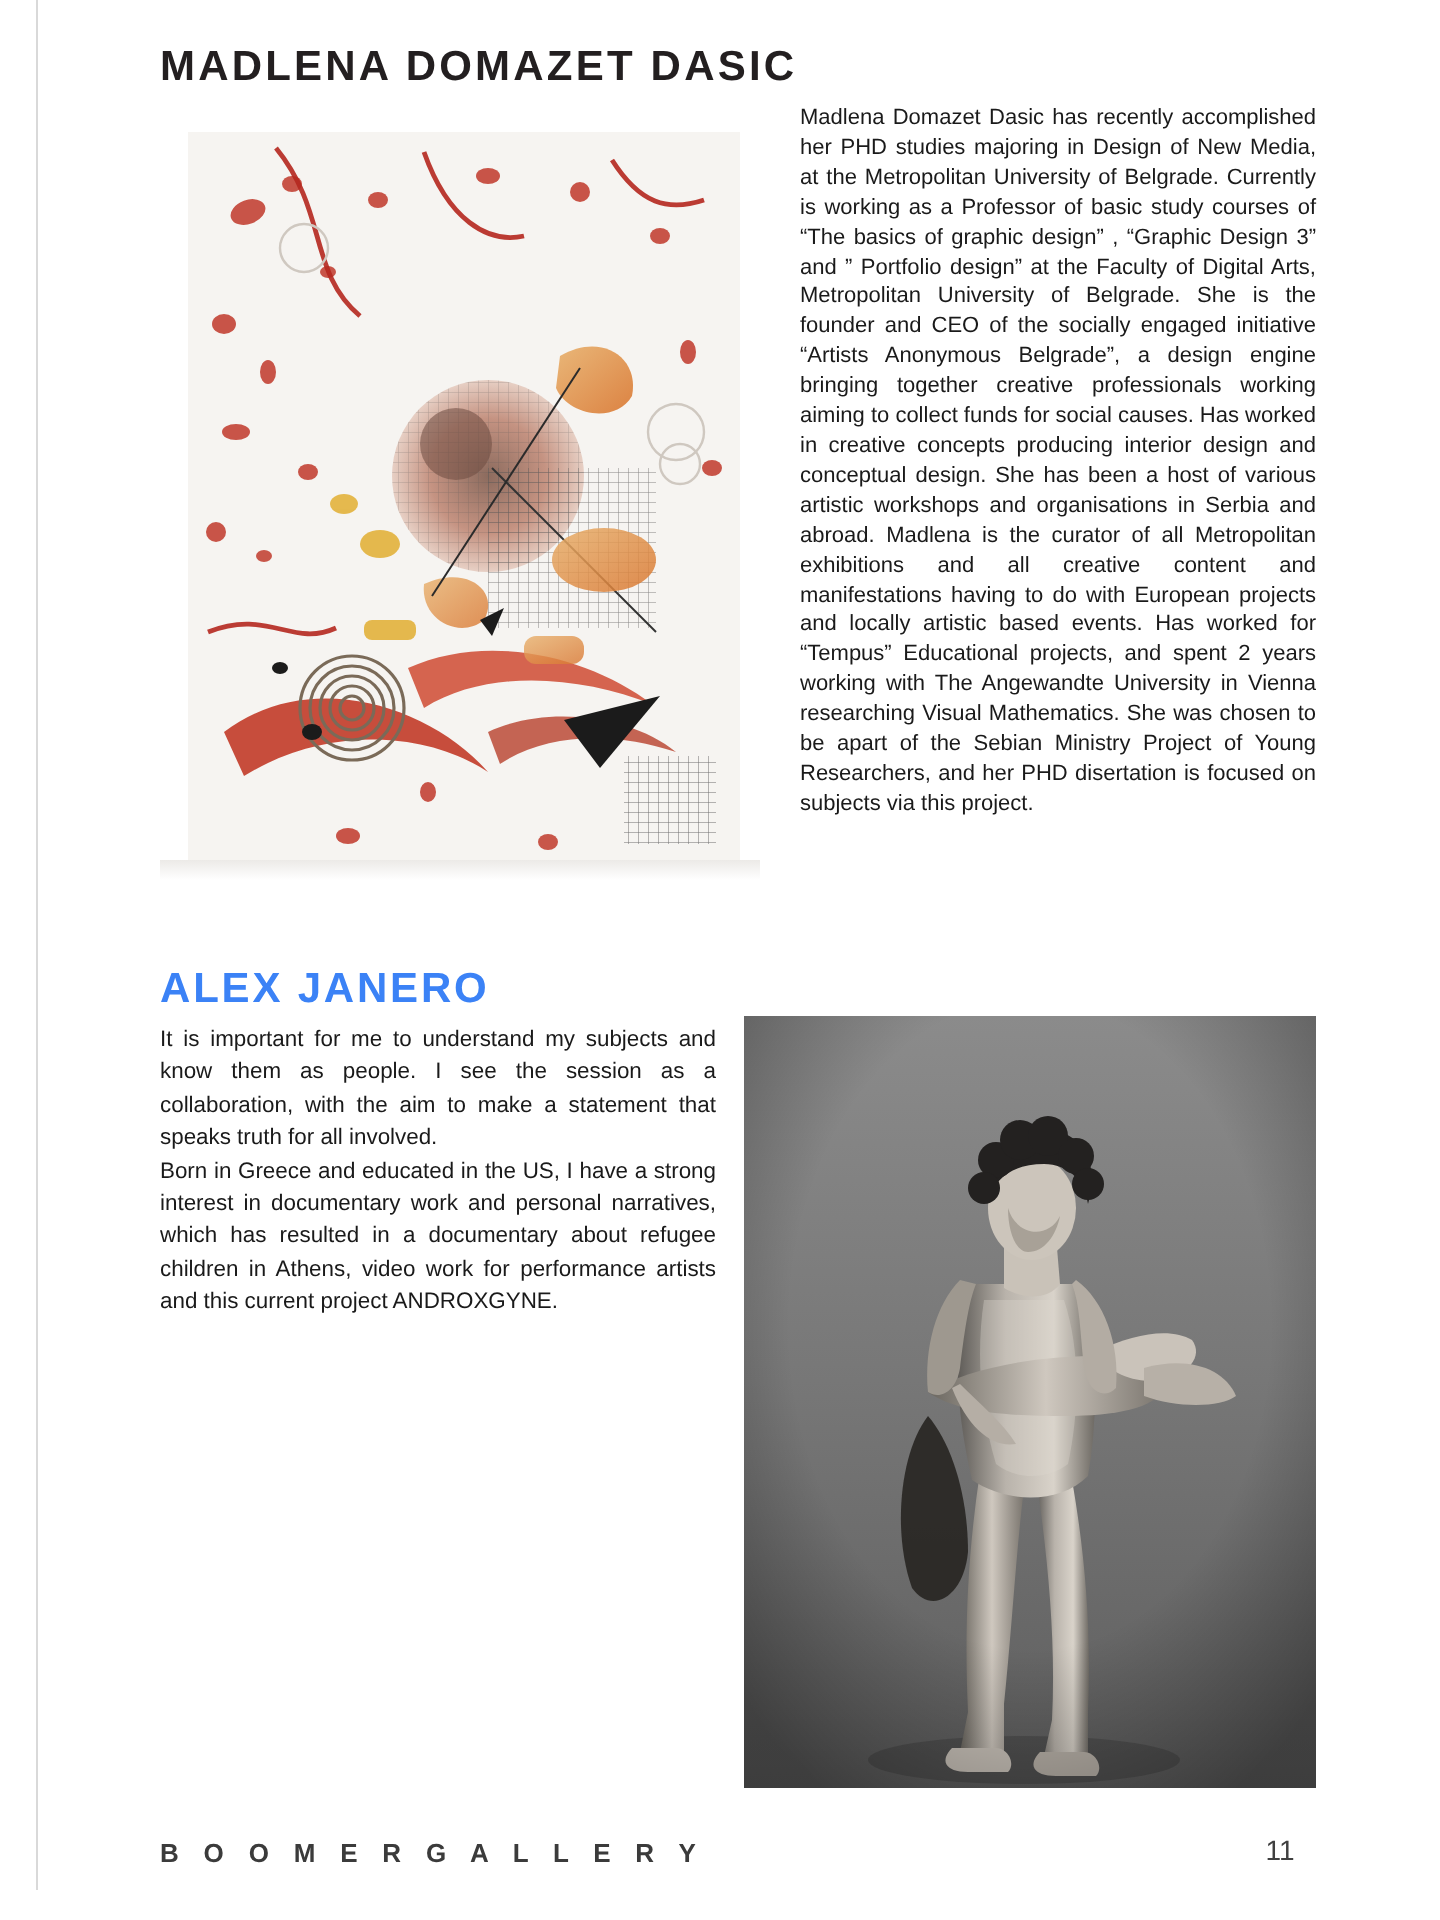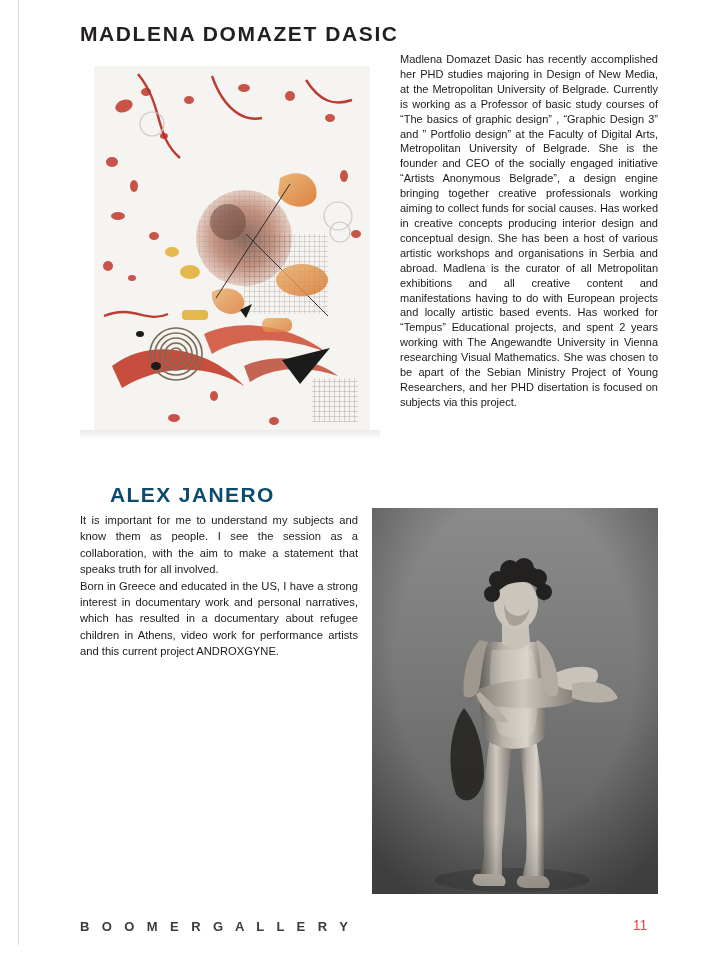--- a/index.html
+++ b/index.html
@@ -72,22 +72,21 @@
   }
 
   
   .artist2-title {
     position: absolute;
     left: 80px;
     top: 483px;
     font-size: 21px;
     font-weight: bold;
     letter-spacing: 1.4px;
-    color: #0c4a6e;
-    margin-left: 30px;
+    color: #3b82f6;
   }
 
   .bio2 {
     position: absolute;
     left: 80px;
     top: 512px;
     width: 278px;
     font-size: 11.2px;
     line-height: 16.4px;
     text-align: justify;
@@ -115,21 +114,21 @@
     letter-spacing: 4.4px;
     color: #3b3b3b;
   }
   .footer-page {
     position: absolute;
     left: 620px;
     top: 917px;
     width: 40px;
     text-align: center;
     font-size: 14px;
-    color: #ef4444;
+    color: #404040;
   }
 
   
   svg.art { display: block; }
   svg.photo { display: block; }
 </style>
 </head>
 <body>
 
 <div class="page">

